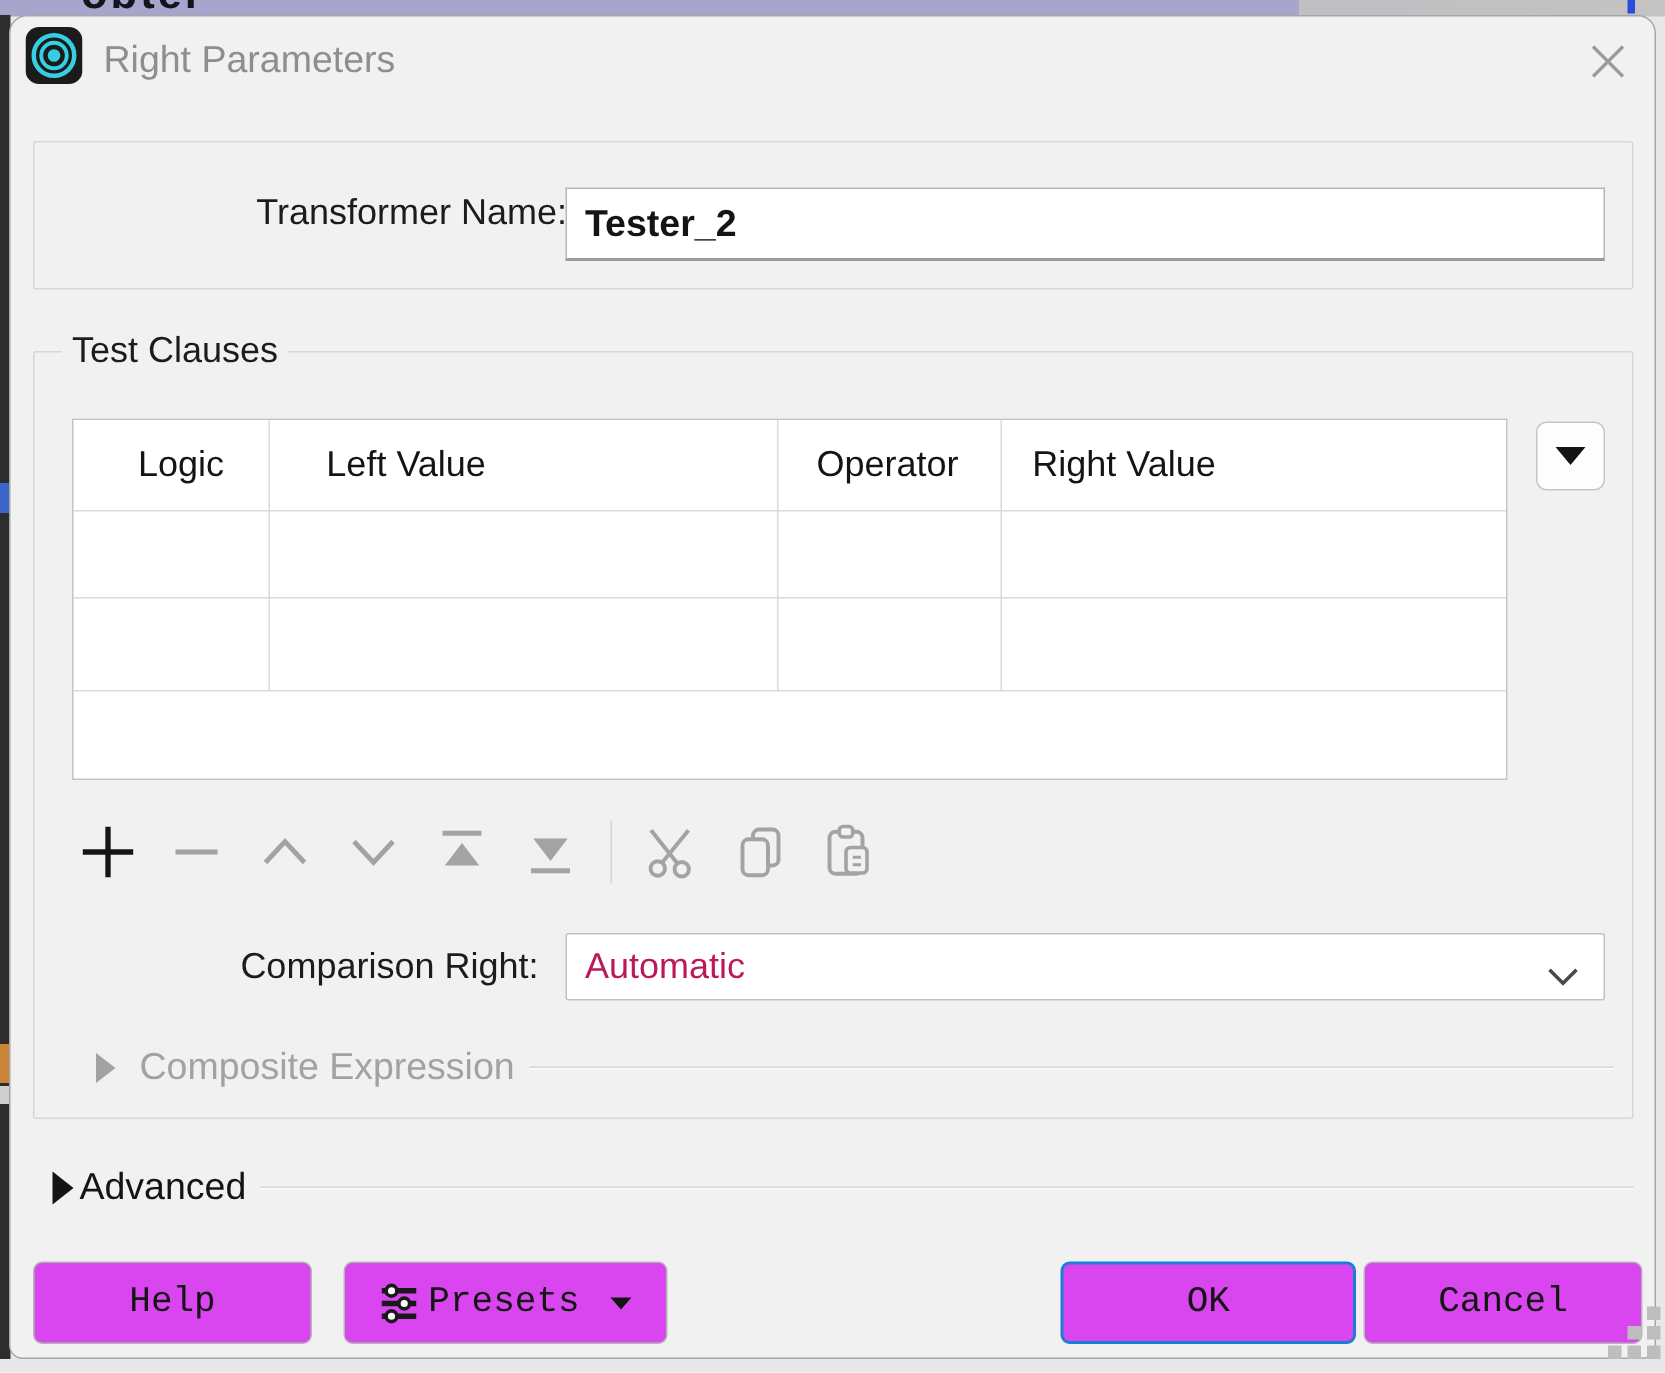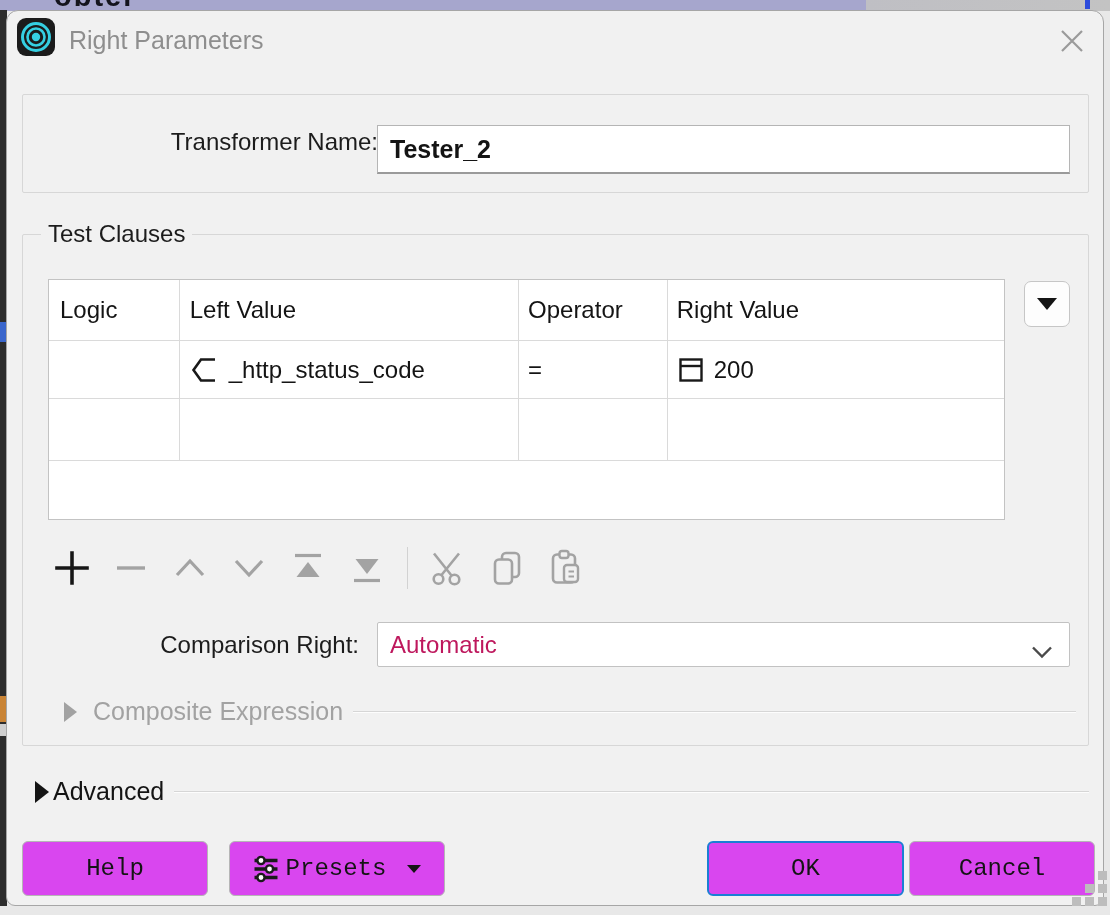--- a/index.html
+++ b/index.html
@@ -42,21 +42,21 @@
                 background:#fff; border:1px solid #b5b5b5; border-bottom:2px solid #9a9a9a;
                 font-family:inherit; font-size:25px; color:#141414; padding:0 12px; outline:none;font-weight:bold; }
 
   
   .clauses-group { left:15px; top:223px; width:1067px; height:512px; }
 
   .clause-table { position:absolute; left:25px; top:44px; width:957px; height:241px;
                   background:#fff; border:1px solid #c3c3c3; }
   .t-vline { position:absolute; top:0; width:1px; height:180px; background:#dadada; }
   .t-hline { position:absolute; left:0; width:100%; height:1px; background:#dadada; }
-  .t-row { position:absolute; left:0; width:100%; display:flex; }
+  .t-row { position:absolute; left:0; width:100%; display:flex;padding-left:32px; }
   .t-cell { font-size:24px; color:#141414; display:flex; align-items:center; padding-left:11px; overflow:hidden; }
   .c0 { width:130px; } .c1 { width:339px; } .c2 { width:149px; } .c3 { width:339px; }
   .cell-icon { margin-right:9px; flex:0 0 auto; display:flex; }
 
   .table-menu-btn { position:absolute; left:1001px; top:46px; width:46px; height:46px;
                     background:#fdfdfd; border:1px solid #c6c6c6; border-radius:7px;
                     display:flex; align-items:center; justify-content:center; }
 
   .toolbar { position:absolute; left:28px; top:308px; height:50px; display:flex; align-items:center; gap:17px; }
   .tb-btn { width:42px; height:44px; display:flex; align-items:center; justify-content:center; }
@@ -139,41 +139,20 @@
         <div class="t-hline" style="top:118px;"></div>
         <div class="t-hline" style="top:180px;"></div>
 
         <div class="t-row" style="top:0; height:60px;">
           <div class="t-cell c0">Logic</div>
           <div class="t-cell c1">Left Value</div>
           <div class="t-cell c2">Operator</div>
           <div class="t-cell c3">Right Value</div>
         </div>
 
-        <div class="t-row" style="top:61px; height:57px;">
-          <div class="t-cell c0"></div>
-          <div class="t-cell c1">
-            <span class="cell-icon">
-              <svg width="30" height="30" viewBox="0 0 30 30">
-                <path d="M25 4.5 H11 L3.5 15 L11 25.5 H25" fill="none" stroke="#191919" stroke-width="2.6"></path>
-              </svg>
-            </span>
-            <span>_http_status_code</span>
-          </div>
-          <div class="t-cell c2">=</div>
-          <div class="t-cell c3">
-            <span class="cell-icon">
-              <svg width="28" height="28" viewBox="0 0 28 28">
-                <rect x="3.5" y="3.5" width="21" height="21" fill="none" stroke="#191919" stroke-width="2.4"></rect>
-                <line x1="3.5" y1="10" x2="24.5" y2="10" stroke="#191919" stroke-width="2.4"></line>
-              </svg>
-            </span>
-            <span>200</span>
-          </div>
-        </div>
 
         <div class="t-row" style="top:119px; height:61px;"></div>
       </div>
 
       <div class="table-menu-btn">
         <svg width="22" height="14" viewBox="0 0 22 14">
           <polygon points="1,1 21,1 11,13" fill="#141414"></polygon>
         </svg>
       </div>
 

